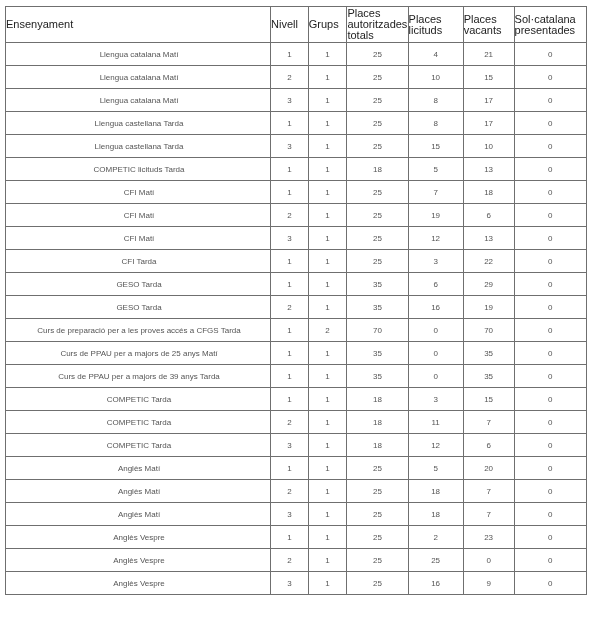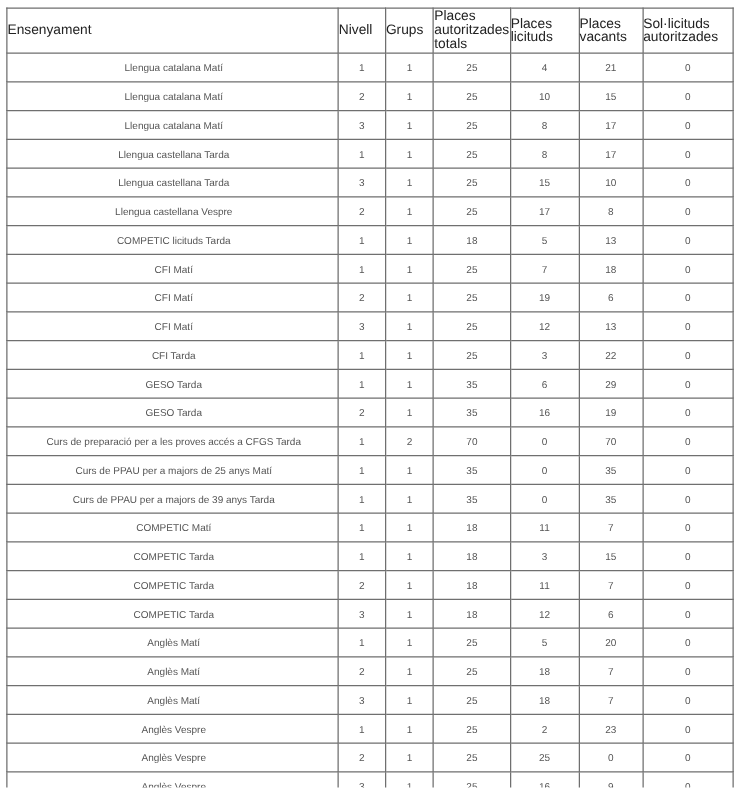--- a/index.html
+++ b/index.html
@@ -62,21 +62,21 @@
     <col style="width:71px">
   </colgroup>
   <thead>
     <tr>
       <th>Ensenyament</th>
       <th>Nivell</th>
       <th>Grups</th>
       <th>Places autoritzades totals</th>
       <th>Places licituds</th>
       <th>Places vacants</th>
-      <th>Sol·licituds autoritzades</th>
+      <th>Sol·catalana presentades</th>
     </tr>
   </thead>
   <tbody id="table-body">
       <tr>
         <td class="name">Llengua catalana Matí</td>
         <td>1</td>
         <td>1</td>
         <td>25</td>
         <td>4</td>
         <td>21</td>
@@ -112,29 +112,20 @@
       <tr>
         <td class="name">Llengua castellana Tarda</td>
         <td>3</td>
         <td>1</td>
         <td>25</td>
         <td>15</td>
         <td>10</td>
         <td>0</td>
       </tr>
       <tr>
-        <td class="name">Llengua castellana Vespre</td>
-        <td>2</td>
-        <td>1</td>
-        <td>25</td>
-        <td>17</td>
-        <td>8</td>
-        <td>0</td>
-      </tr>
-      <tr>
         <td class="name">COMPETIC licituds Tarda</td>
         <td>1</td>
         <td>1</td>
         <td>18</td>
         <td>5</td>
         <td>13</td>
         <td>0</td>
       </tr>
       <tr>
         <td class="name">CFI Matí</td>
@@ -208,29 +199,20 @@
         <td>35</td>
         <td>0</td>
       </tr>
       <tr>
         <td class="name">Curs de PPAU per a majors de 39 anys Tarda</td>
         <td>1</td>
         <td>1</td>
         <td>35</td>
         <td>0</td>
         <td>35</td>
-        <td>0</td>
-      </tr>
-      <tr>
-        <td class="name">COMPETIC Matí</td>
-        <td>1</td>
-        <td>1</td>
-        <td>18</td>
-        <td>11</td>
-        <td>7</td>
         <td>0</td>
       </tr>
       <tr>
         <td class="name">COMPETIC Tarda</td>
         <td>1</td>
         <td>1</td>
         <td>18</td>
         <td>3</td>
         <td>15</td>
         <td>0</td>

